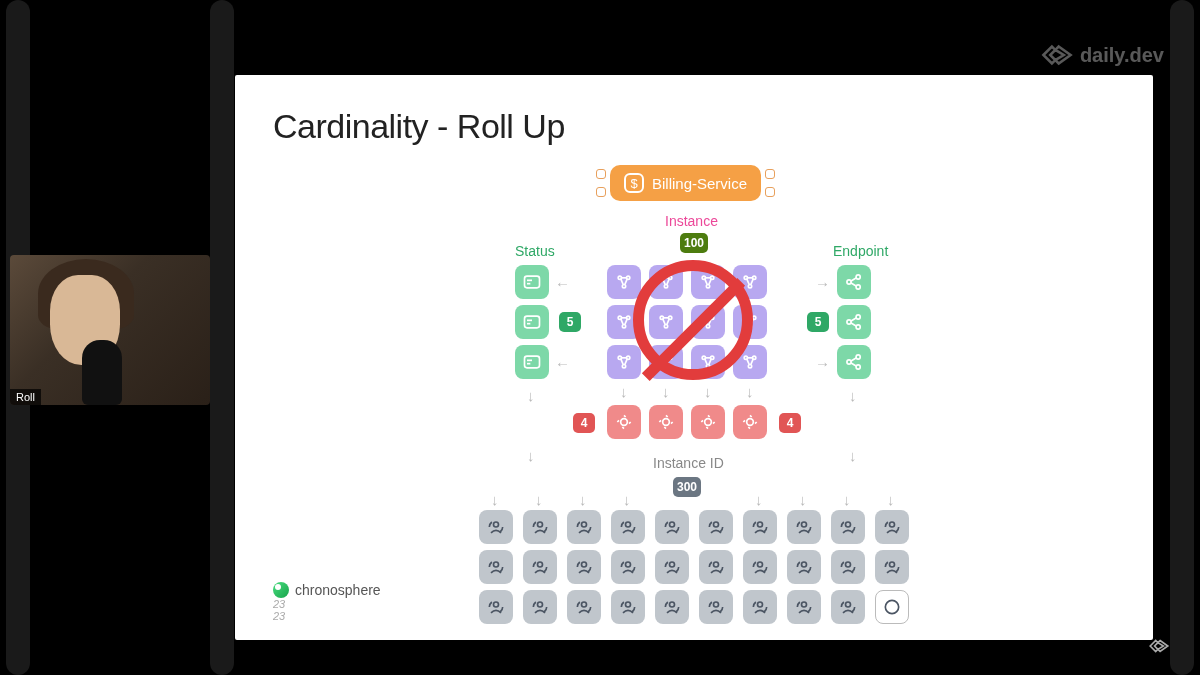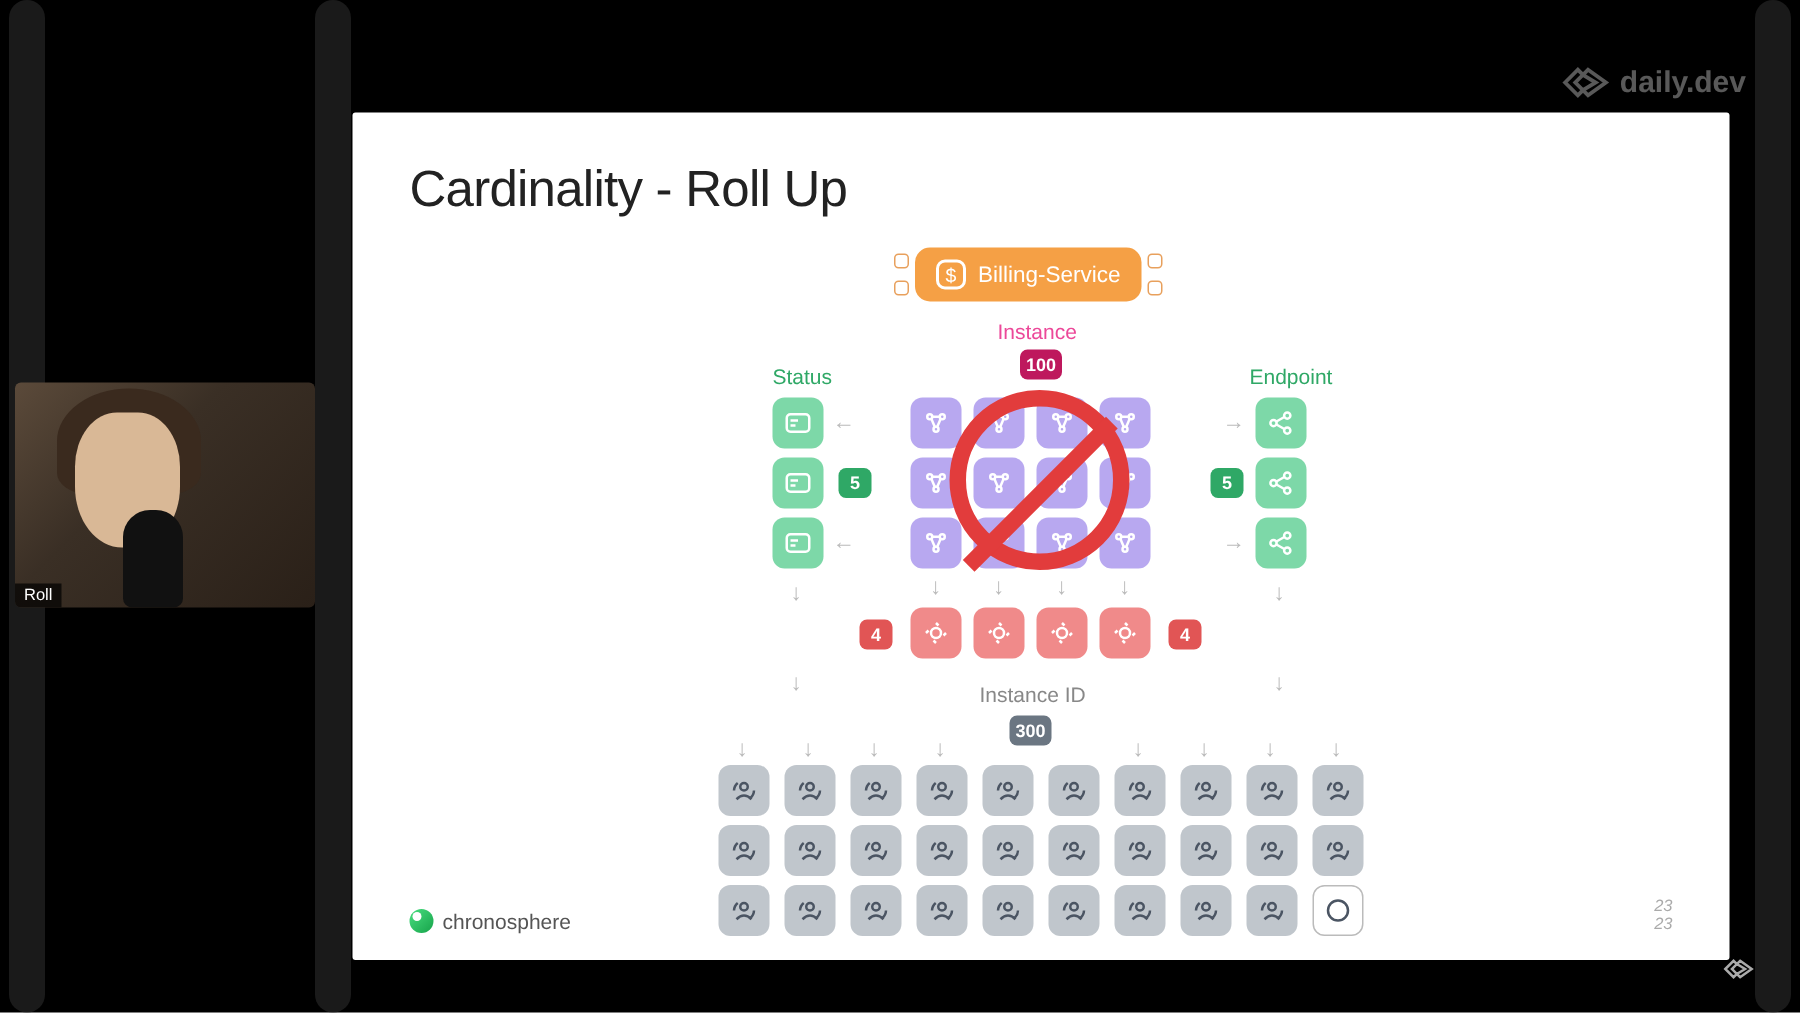--- a/index.html
+++ b/index.html
@@ -45,22 +45,22 @@
     background: #fff;
     border-radius: 2px;
     padding: 32px 38px;
     margin-top: 20px;
   }
   .slide-title {
     font-size: 34px; font-weight: 400; color: #222; letter-spacing: -0.5px;
   }
   .slide-footer {
     position: absolute; bottom: 18px; left: 38px; right: 38px;
-    display: flex; justify-content: space-between; align-items: flex-end;
-    font-size: 13px; color: #888;
+    display: flex; justify-content: space-between; align-items: flex-start;
+    font-size: 13px; color: #888; flex-direction: column;
   }
   .chrono-logo { display: flex; align-items: center; gap: 6px; color: #555; font-size: 14px; }
   .chrono-dot { width: 16px; height: 16px; border-radius: 50%; background: linear-gradient(135deg, #4ade80, #16a34a); position: relative; }
   .chrono-dot::after { content:''; position:absolute; width:6px; height:6px; background:#fff; border-radius:50%; top:2px; left:2px; }
   .page-num { font-size: 11px; color: #aaa; text-align: right; line-height: 1.1; font-style: italic; }
 
   .diagram { position: absolute; left: 220px; top: 90px; width: 520px; height: 440px; }
 
   .service-box {
     position: absolute; left: 155px; top: 0;
@@ -82,21 +82,21 @@
   }
   .purple { background: #b8a8f0; }
   .green  { background: #7dd8a8; }
   .red    { background: #f08a8a; }
   .gray   { background: #c0c6cc; }
   .badge {
     position: absolute; min-width: 22px; height: 20px; border-radius: 5px;
     color: #fff; font-size: 12px; font-weight: 600;
     display:flex; align-items:center; justify-content:center; padding: 0 4px;
   }
-  .bg-purple { background:#be185d; }
+  .bg-purple { background:#4d7c0f; }
   .bg-green  { background:#2fa866; }
   .bg-red    { background:#e15555; }
   .bg-gray   { background:#6b7682; }
 
   .icon-svg { width: 20px; height: 20px; }
   .icon-svg path, .icon-svg circle, .icon-svg line, .icon-svg rect { stroke: #fff; stroke-width: 2; fill: none; }
   .gray .icon-svg path, .gray .icon-svg circle { stroke: #4b5563; }
 
   .arrow { position:absolute; color:#bbb; font-size:15px; pointer-events:none; }
 

